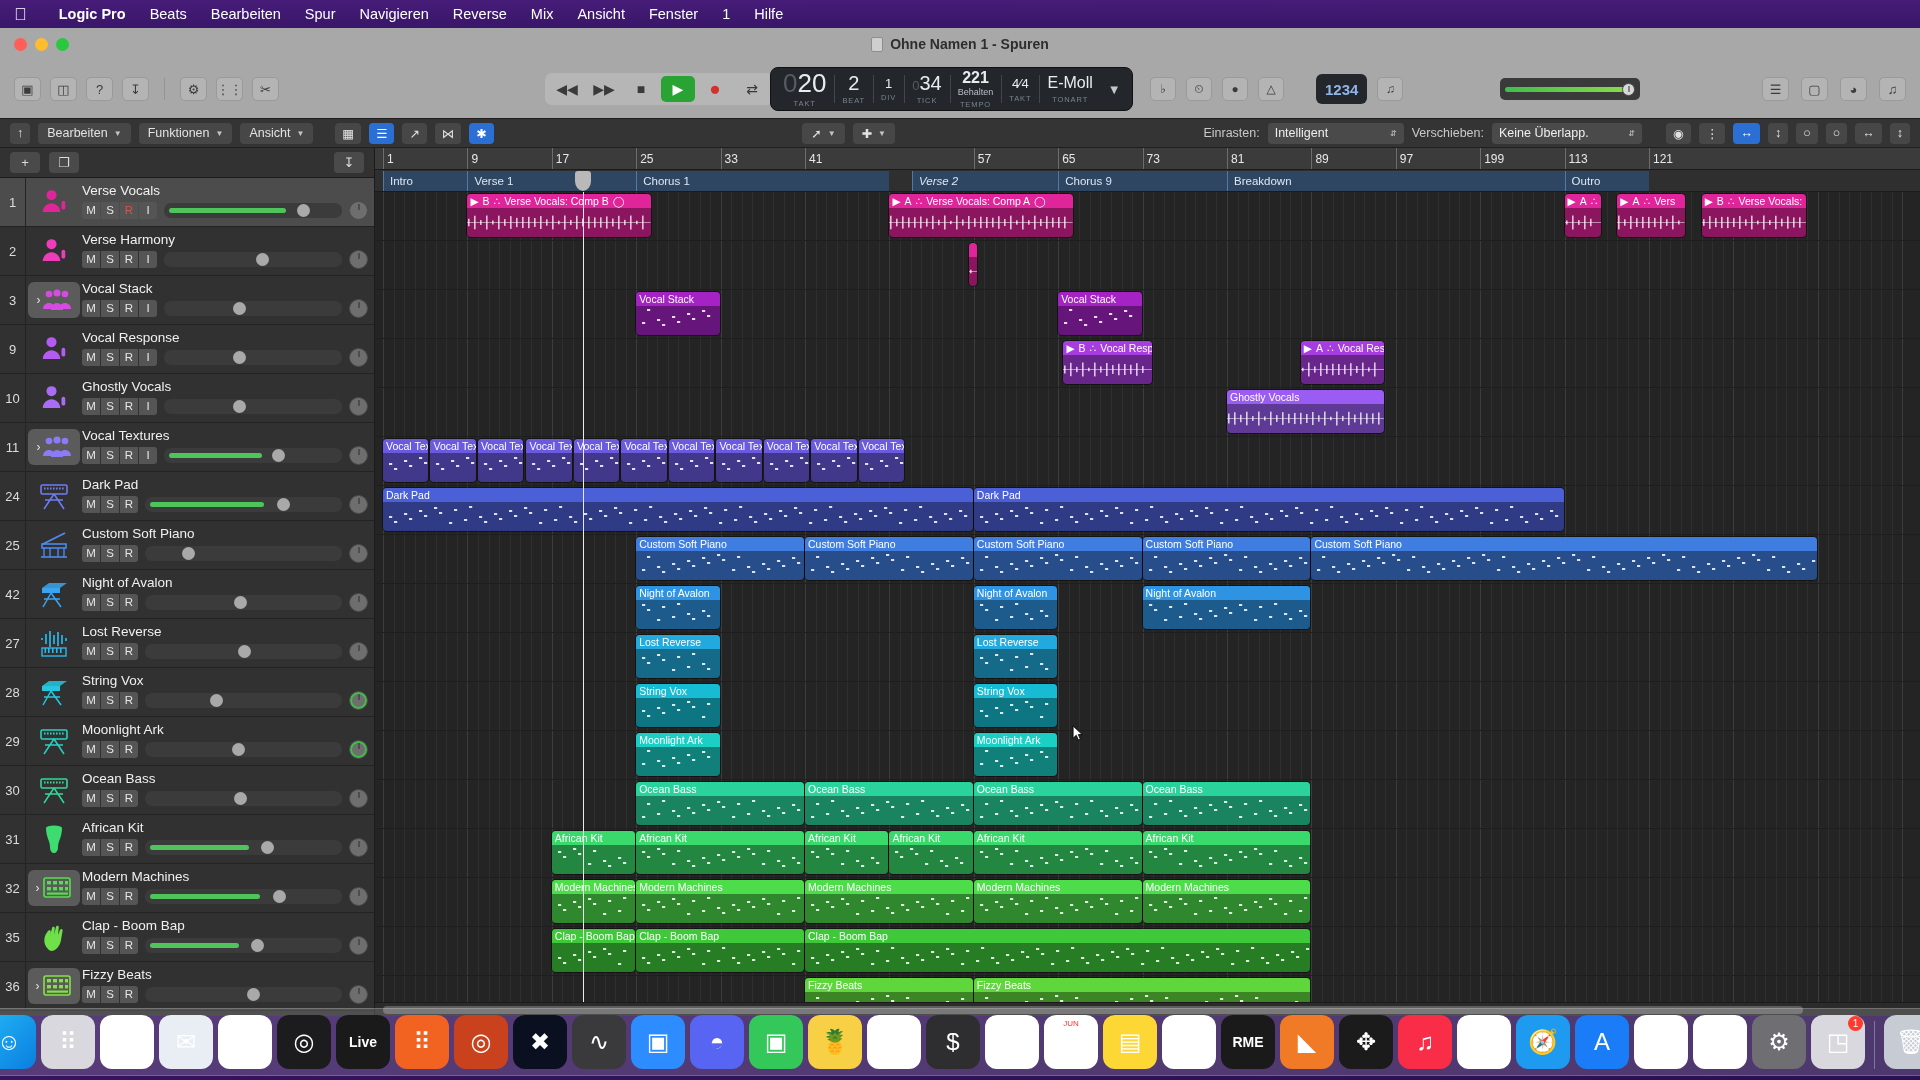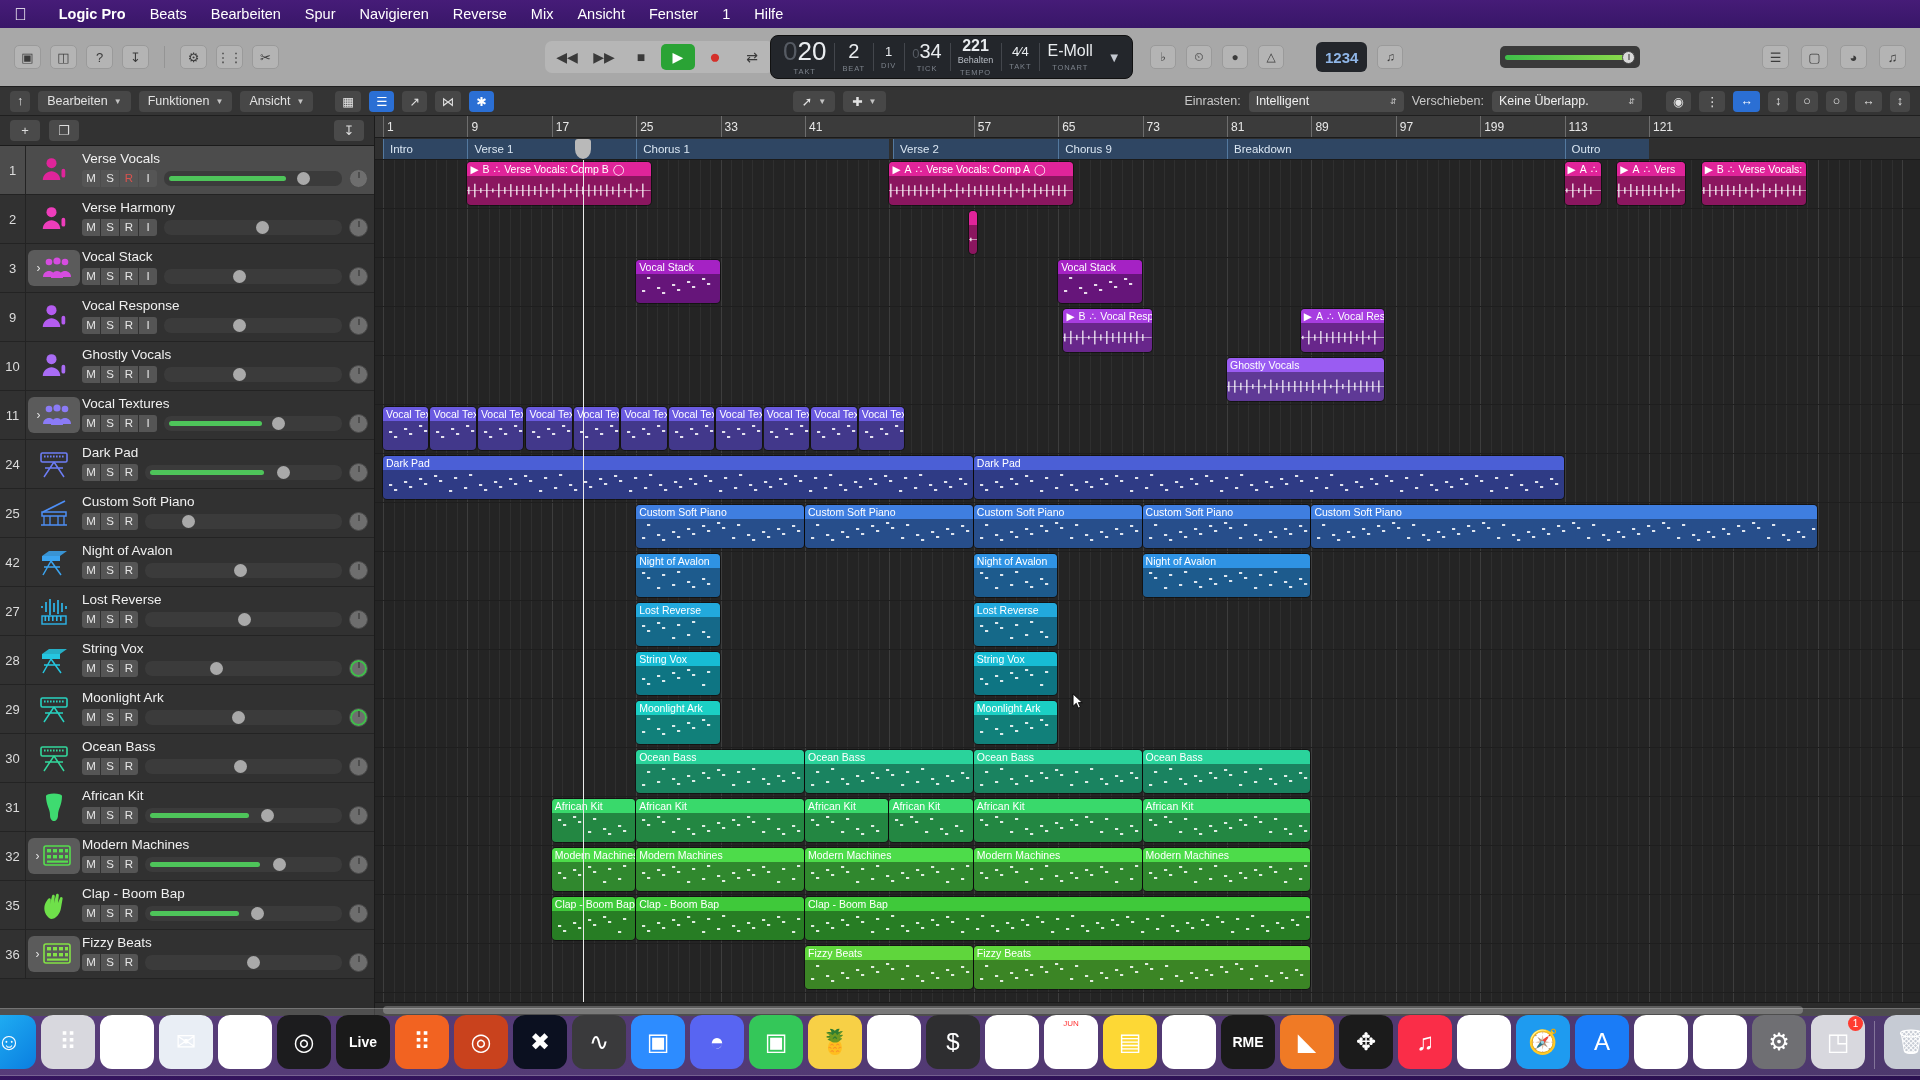--- a/index.html
+++ b/index.html
@@ -205,20 +205,31 @@
     <span class="mi">Reverse</span>
     <span class="mi">Mix</span>
     <span class="mi">Ansicht</span>
     <span class="mi">Fenster</span>
     <span class="mi">1</span>
     <span class="mi">Hilfe</span>
   </div>
 
   <div class="window">
 
+    <div class="titlebar">
+      <div class="traffic">
+        <div class="tl r"></div>
+        <div class="tl y"></div>
+        <div class="tl g"></div>
+      </div>
+      <div class="title">
+        <span class="doc-ico"></span>
+        <span>Ohne Namen 1 - Spuren</span>
+      </div>
+    </div>
 
     <div class="ctrlbar">
       <div class="cb-left">
         <div class="rbtn">▣</div>
         <div class="rbtn">◫</div>
         <div class="rbtn">?</div>
         <div class="rbtn">↧</div>
         <div class="sep"></div>
         <div class="rbtn">⚙</div>
         <div class="rbtn">⋮⋮</div>
@@ -314,21 +325,21 @@
       <div class="ebtn icon">▦</div>
       <div class="ebtn icon on">☰</div>
       <div class="ebtn icon">↗</div>
       <div class="ebtn icon">⋈</div>
       <div class="ebtn icon on">✱</div>
       <div class="spacer"></div>
       <div class="ebtn">➚<span class="cv">▼</span></div>
       <div class="ebtn">✚<span class="cv">▼</span></div>
       <div class="spacer"></div>
       <span class="lbl">Einrasten:</span>
-      <div class="popup" style="width:155px">
+      <div class="popup" style="width:136px">
         <span>Intelligent</span>
         <span class="ar">⇵</span>
       </div>
       <span class="lbl">Verschieben:</span>
       <div class="popup" style="width:150px">
         <span>Keine Überlapp.</span>
         <span class="ar">⇵</span>
       </div>
       <div style="width:8px"></div>
       <div class="ebtn icon">◉</div>
@@ -866,21 +877,21 @@
             <div class="rtick" style="left: 936.4px;">89</div>
             <div class="rtick" style="left: 1020.8px;">97</div>
             <div class="rtick" style="left: 1105.2px;">199</div>
             <div class="rtick" style="left: 1189.6px;">113</div>
             <div class="rtick" style="left: 1274px;">121</div>
           </div>
         <div class="mrow" id="mrow">
             <div class="marker" style="left: 8px; width: 84.4px;">Intro</div>
             <div class="marker" style="left: 92.4px; width: 168.8px;">Verse 1</div>
             <div class="marker" style="left: 261.2px; width: 253.2px;">Chorus 1</div>
-            <div class="marker" style="left: 518px; width: 168.8px;">Verse 2</div>
+            <div class="marker" style="left: 537px; width: 168.8px; font-style: italic;">Verse 2</div>
             <div class="marker" style="left: 683.2px; width: 168.8px;">Chorus 9</div>
             <div class="marker" style="left: 852px; width: 337.6px;">Breakdown</div>
             <div class="marker" style="left: 1189.6px; width: 84.4px;">Outro</div>
             <div class="ph-tag" style="left: 208.45px; top: 1px;"></div>
           </div>
         <div class="canvas" id="canvas">
           <svg class="cursor" style="left:697px;top:533px" viewBox="0 0 12 18">
             <path d="M1 1 L1 15 L4.6 11.6 L7 17 L9.3 16 L7 10.8 L11.3 10.8 Z" fill="#fff" stroke="#000" stroke-width="1"></path>
           </svg>
         <div class="grid-v bar8" style="left: 8px;"></div>

